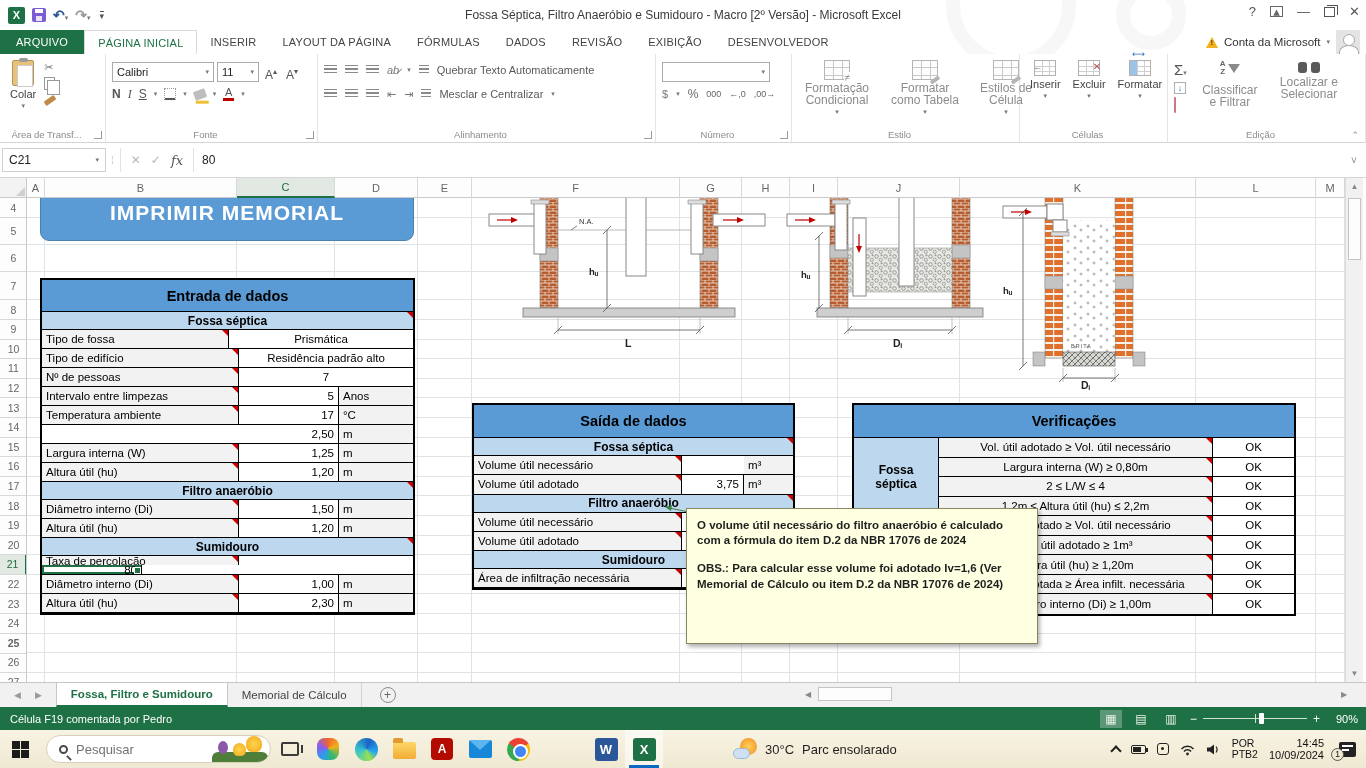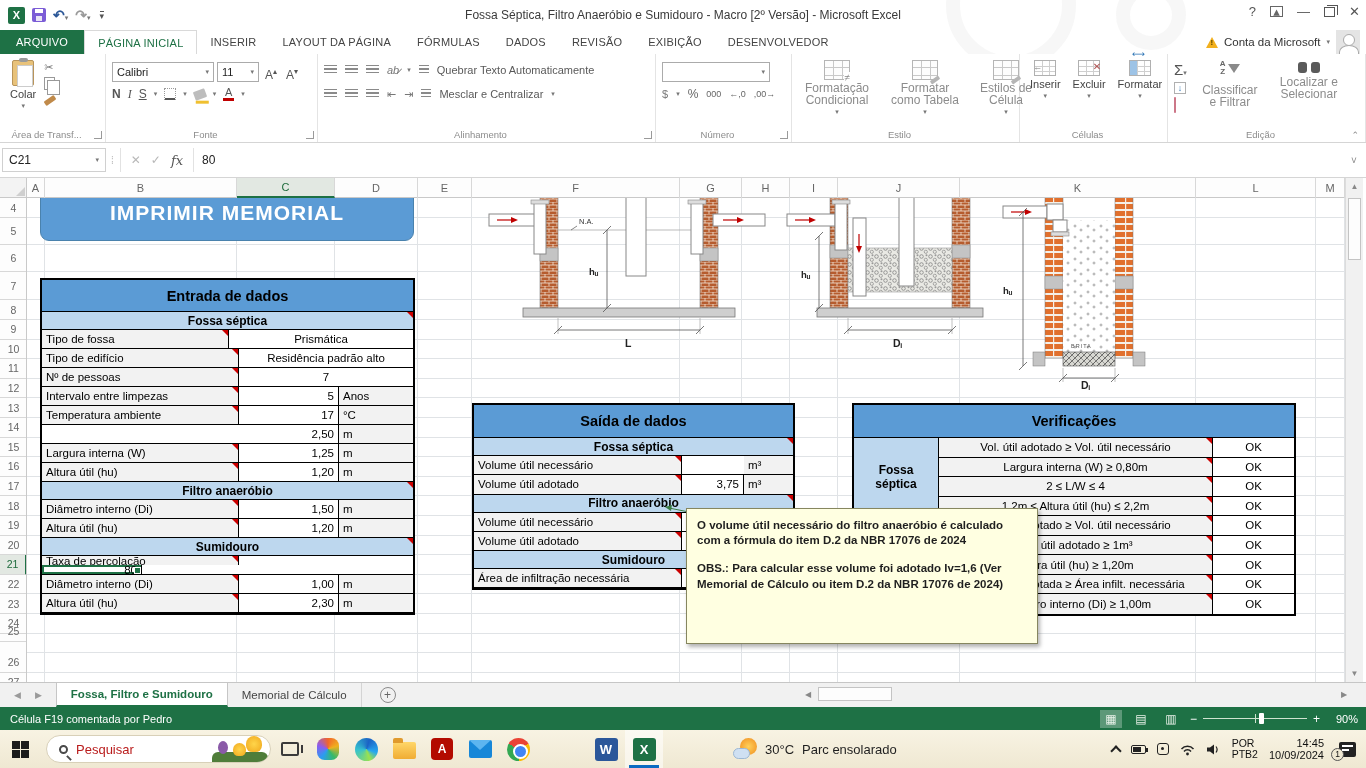--- a/index.html
+++ b/index.html
@@ -187,21 +187,21 @@
   .zpct{font-size:11px;width:30px;text-align:right}
 
   
   .taskbar{position:absolute;left:0;top:730px;width:1366px;height:38px;background:linear-gradient(#f8f3e3,#efe8d2);display:flex;align-items:center;z-index:10}
   .startbtn{width:40px;height:38px;display:flex;align-items:center;justify-content:center}
   .winlogo{width:17px;height:17px;display:grid;grid-template-columns:8px 8px;grid-template-rows:8px 8px;gap:1px}
   .winlogo i{background:#1b1b1b}
   .searchbox{width:225px;height:28px;background:#fff;border:1px solid #d8d0b8;border-radius:14px;display:flex;align-items:center;padding:0 12px;gap:8px;position:relative;overflow:hidden;margin-left:6px}
   .mag{width:9px;height:9px;border:2px solid #4a4a4a;border-radius:50%;position:relative;flex:none}
   .mag::after{content:"";position:absolute;left:7px;top:8px;width:2px;height:6px;background:#4a4a4a;transform:rotate(-45deg)}
-  .searchbox .ph{color:#b91c1c;font-size:13px}
+  .searchbox .ph{color:#737373;font-size:13px}
   .flowers{position:absolute;right:0;top:0;bottom:0;width:60px}
   .flowers .leaf{position:absolute;right:2px;bottom:0;width:56px;height:10px;background:#4f7d3a;border-radius:6px 6px 0 0}
   .flowers .f1,.flowers .f2{position:absolute;width:13px;height:13px;border-radius:50% 50% 40% 40%;background:radial-gradient(#ffd54a,#f0a71c)}
   .flowers .f1{right:24px;bottom:6px}
   .flowers .f2{right:8px;bottom:10px;width:16px;height:16px}
   .flowers .f3{position:absolute;right:42px;bottom:8px;width:10px;height:13px;border-radius:50%;background:#8a5aa8}
   .tbicon{width:38px;height:38px;display:flex;align-items:center;justify-content:center;position:relative}
   .tbicon.active{background:rgba(255,255,255,.55)}
   .tbicon.active::after{content:"";position:absolute;left:4px;right:4px;bottom:0;height:3px;background:#0b6bc2}
   .tview{width:18px;height:14px;border:2px solid #3a3a3a;border-radius:2px;position:relative}
@@ -481,21 +481,21 @@
       <div class="rowh" style="top: 239.6px; height: 19.6px;">15</div>
       <div class="rowh" style="top: 259.2px; height: 19.6px;">16</div>
       <div class="rowh" style="top: 278.8px; height: 19.6px;">17</div>
       <div class="rowh" style="top: 298.4px; height: 19.6px;">18</div>
       <div class="rowh" style="top: 318px; height: 19.6px;">19</div>
       <div class="rowh" style="top: 337.6px; height: 19.6px;">20</div>
       <div class="rowh sel" style="top: 357.2px; height: 19.6px;">21</div>
       <div class="rowh" style="top: 376.8px; height: 19.6px;">22</div>
       <div class="rowh" style="top: 396.4px; height: 19.6px;">23</div>
       <div class="rowh" style="top: 416px; height: 19.6px;">24</div>
-      <div class="rowh" style="top: 424px; height: 19.6px;">25</div>
+      <div class="rowh" style="top: 436px; height: 19.6px; font-weight: bold;">25</div>
       <div class="rowh" style="top: 455.2px; height: 19.6px;">26</div>
       <div class="rowh" style="top: 474.8px; height: 19.6px;">27</div>
     </div>
 
   <div id="grid">
     <div id="gridlines">
         <div class="vline" style="left: 17px;"></div>
         <div class="vline" style="left: 209px;"></div>
         <div class="vline" style="left: 307px;"></div>
         <div class="vline" style="left: 390px;"></div>

